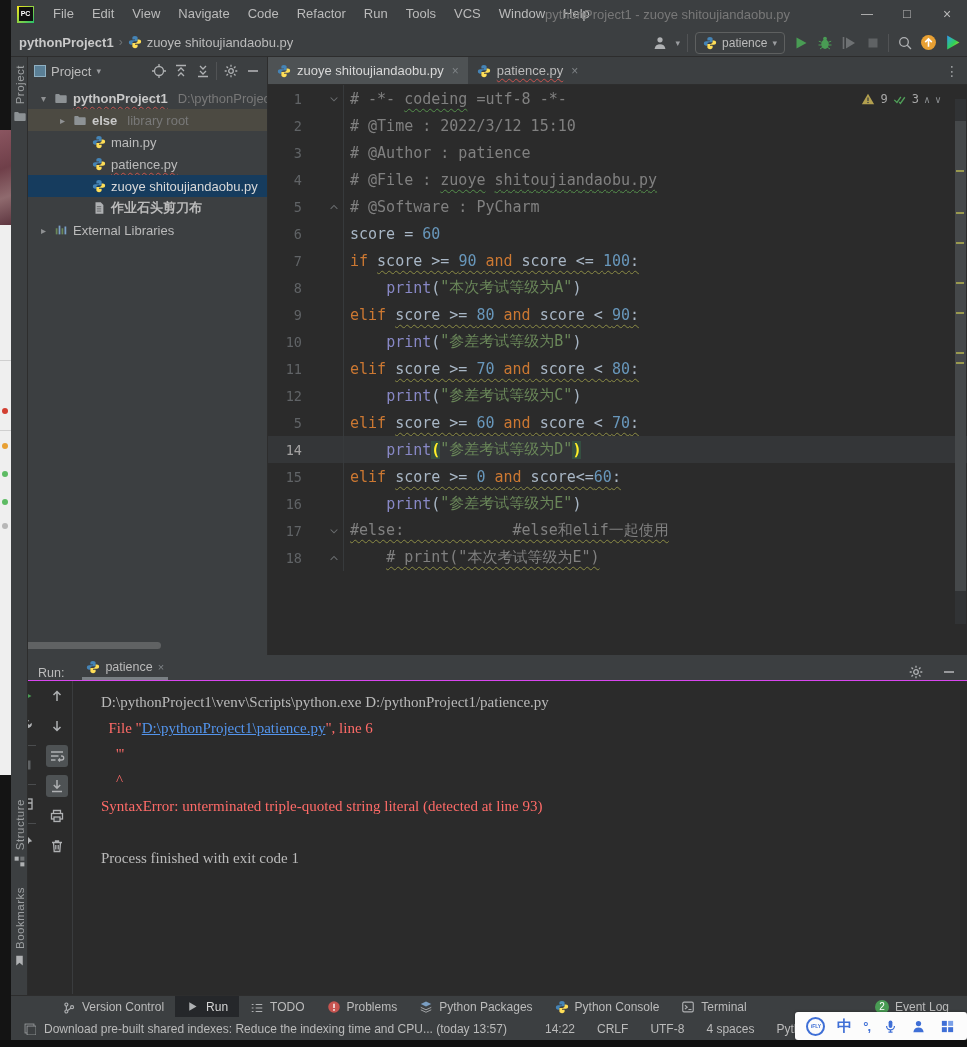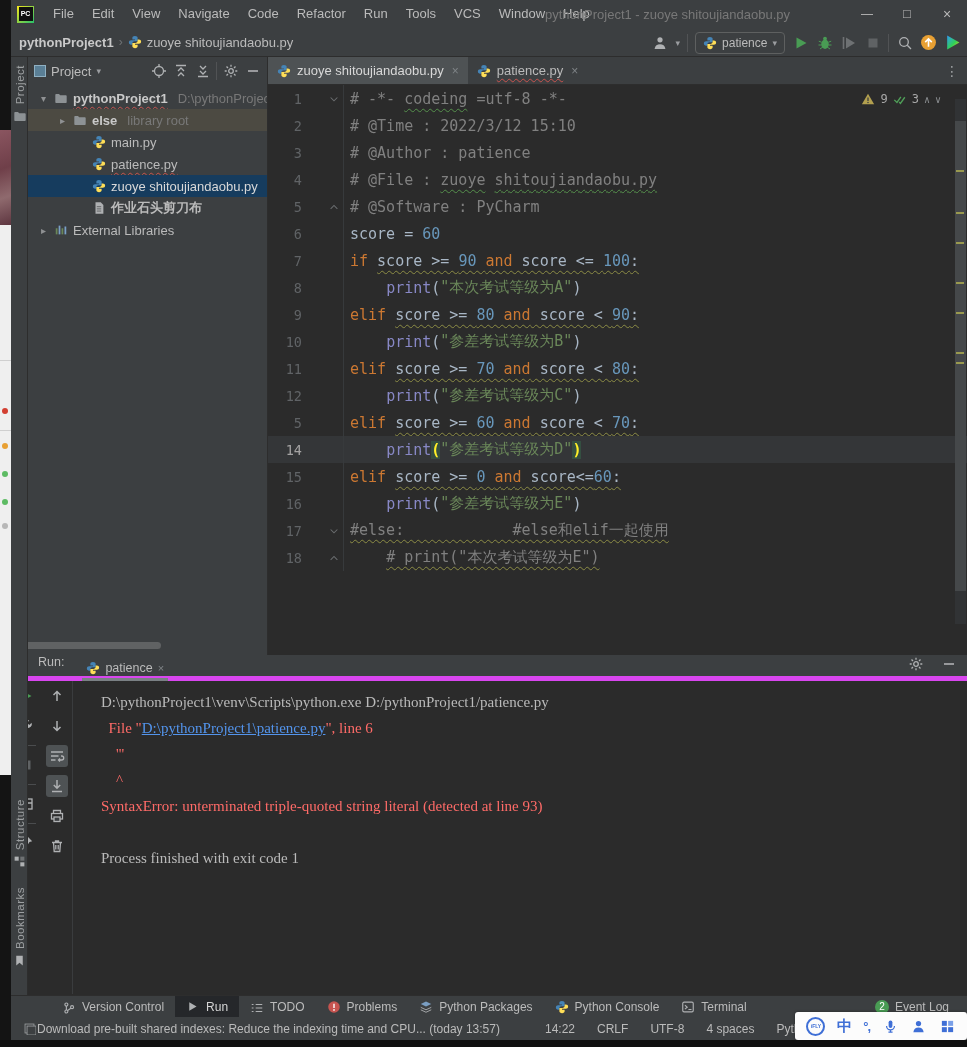--- a/index.html
+++ b/index.html
@@ -93,21 +93,21 @@
     font-size:12px;color:#a8a8a8;background:#2b2b2b;padding:2px 4px}
   #vscroll{position:absolute;right:1px;top:14px;width:11px;height:525px;background:#313335}
   #vthumb{position:absolute;left:0;top:22px;width:11px;height:470px;background:#45484a}
   .smark{position:absolute;left:1px;width:8px;height:2px;background:#99994f}
 
   #context-bar{height:23px;background:#313335;border-top:1px solid #2a2a2a;display:flex;align-items:center;
     padding-left:77px;font-size:12.5px;color:#b0b6ba;flex:none}
 
   
   #runpanel{position:absolute;left:0;top:655px;width:956px;height:340px;background:#2b2b2b}
-  #run-head{height:26px;background:#3c3f41;border-bottom:5px solid #d946ef;display:flex;align-items:flex-start;position:relative}
+  #run-head{height:26px;background:#3c3f41;border-bottom:1px solid #d946ef;display:flex;align-items:flex-end;position:relative}
   #run-head .rlabel{margin-left:27px;font-size:12.5px;color:#bbbbbb}
   .rtab{display:flex;align-items:center;gap:5px;margin-left:18px;height:26px;padding:0 4px;
     font-size:12.5px;color:#bbbbbb;box-shadow:inset 0 -3px 0 #7a8084}
   .rtab .x{color:#7f8487;font-size:11px}
   #run-head-ico{position:absolute;right:10px;display:flex;gap:16px}
   #run-body{position:relative;height:313px}
   .rcol{position:absolute;top:0;bottom:0;display:flex;flex-direction:column;align-items:center}
   #rcol1{left:0;width:30px}
   #rcol2{left:30px;width:32px;border-right:1px solid #3a3c3e}
   .rico{width:22px;height:22px;display:flex;align-items:center;justify-content:center;margin:4px 0;border-radius:3px}
@@ -123,21 +123,21 @@
     border-top:1px solid #2d2d2d;display:flex;align-items:center;padding-left:40px;font-size:12px;color:#bbbbbb}
   .bitem{display:flex;align-items:center;gap:6px;padding:0 11px;height:22px}
   .bitem.active{background:#25272a;color:#d5d5d5}
   #eventlog{margin-left:auto;margin-right:18px;display:flex;align-items:center;gap:6px}
   #evbadge{width:14px;height:14px;border-radius:50%;background:#499c54;color:#fff;font-size:10px;
     display:flex;align-items:center;justify-content:center}
 
   
   #statusbar{position:absolute;left:0;top:1017px;width:956px;height:23px;background:#3c3f41;
     display:flex;align-items:center;font-size:12px;color:#bbbbbb}
-  #status-msg{display:flex;align-items:center;padding-left:12px;white-space:nowrap}
+  #status-msg{display:flex;align-items:center;gap:7px;padding-left:12px;white-space:nowrap}
   #status-right{position:absolute;left:534px;display:flex;gap:22px;white-space:nowrap}
 
   
   #ifly{position:absolute;left:795px;top:1012px;width:172px;height:28px;background:#fcfcfc;
     border-radius:3px;display:flex;align-items:center;justify-content:space-evenly;z-index:5;
     box-shadow:0 0 3px rgba(0,0,0,.4)}
   #ifly .ring{width:19px;height:19px;border:2px solid #3f6fd6;border-radius:50%;display:flex;
     align-items:center;justify-content:center;color:#3f6fd6;font-size:5px;font-weight:bold}
   #ifly .zh{color:#3f6fd6;font-size:15px;font-weight:bold}
   #ifly .punct{color:#3f6fd6;font-size:13px;font-weight:bold;letter-spacing:-1px}

